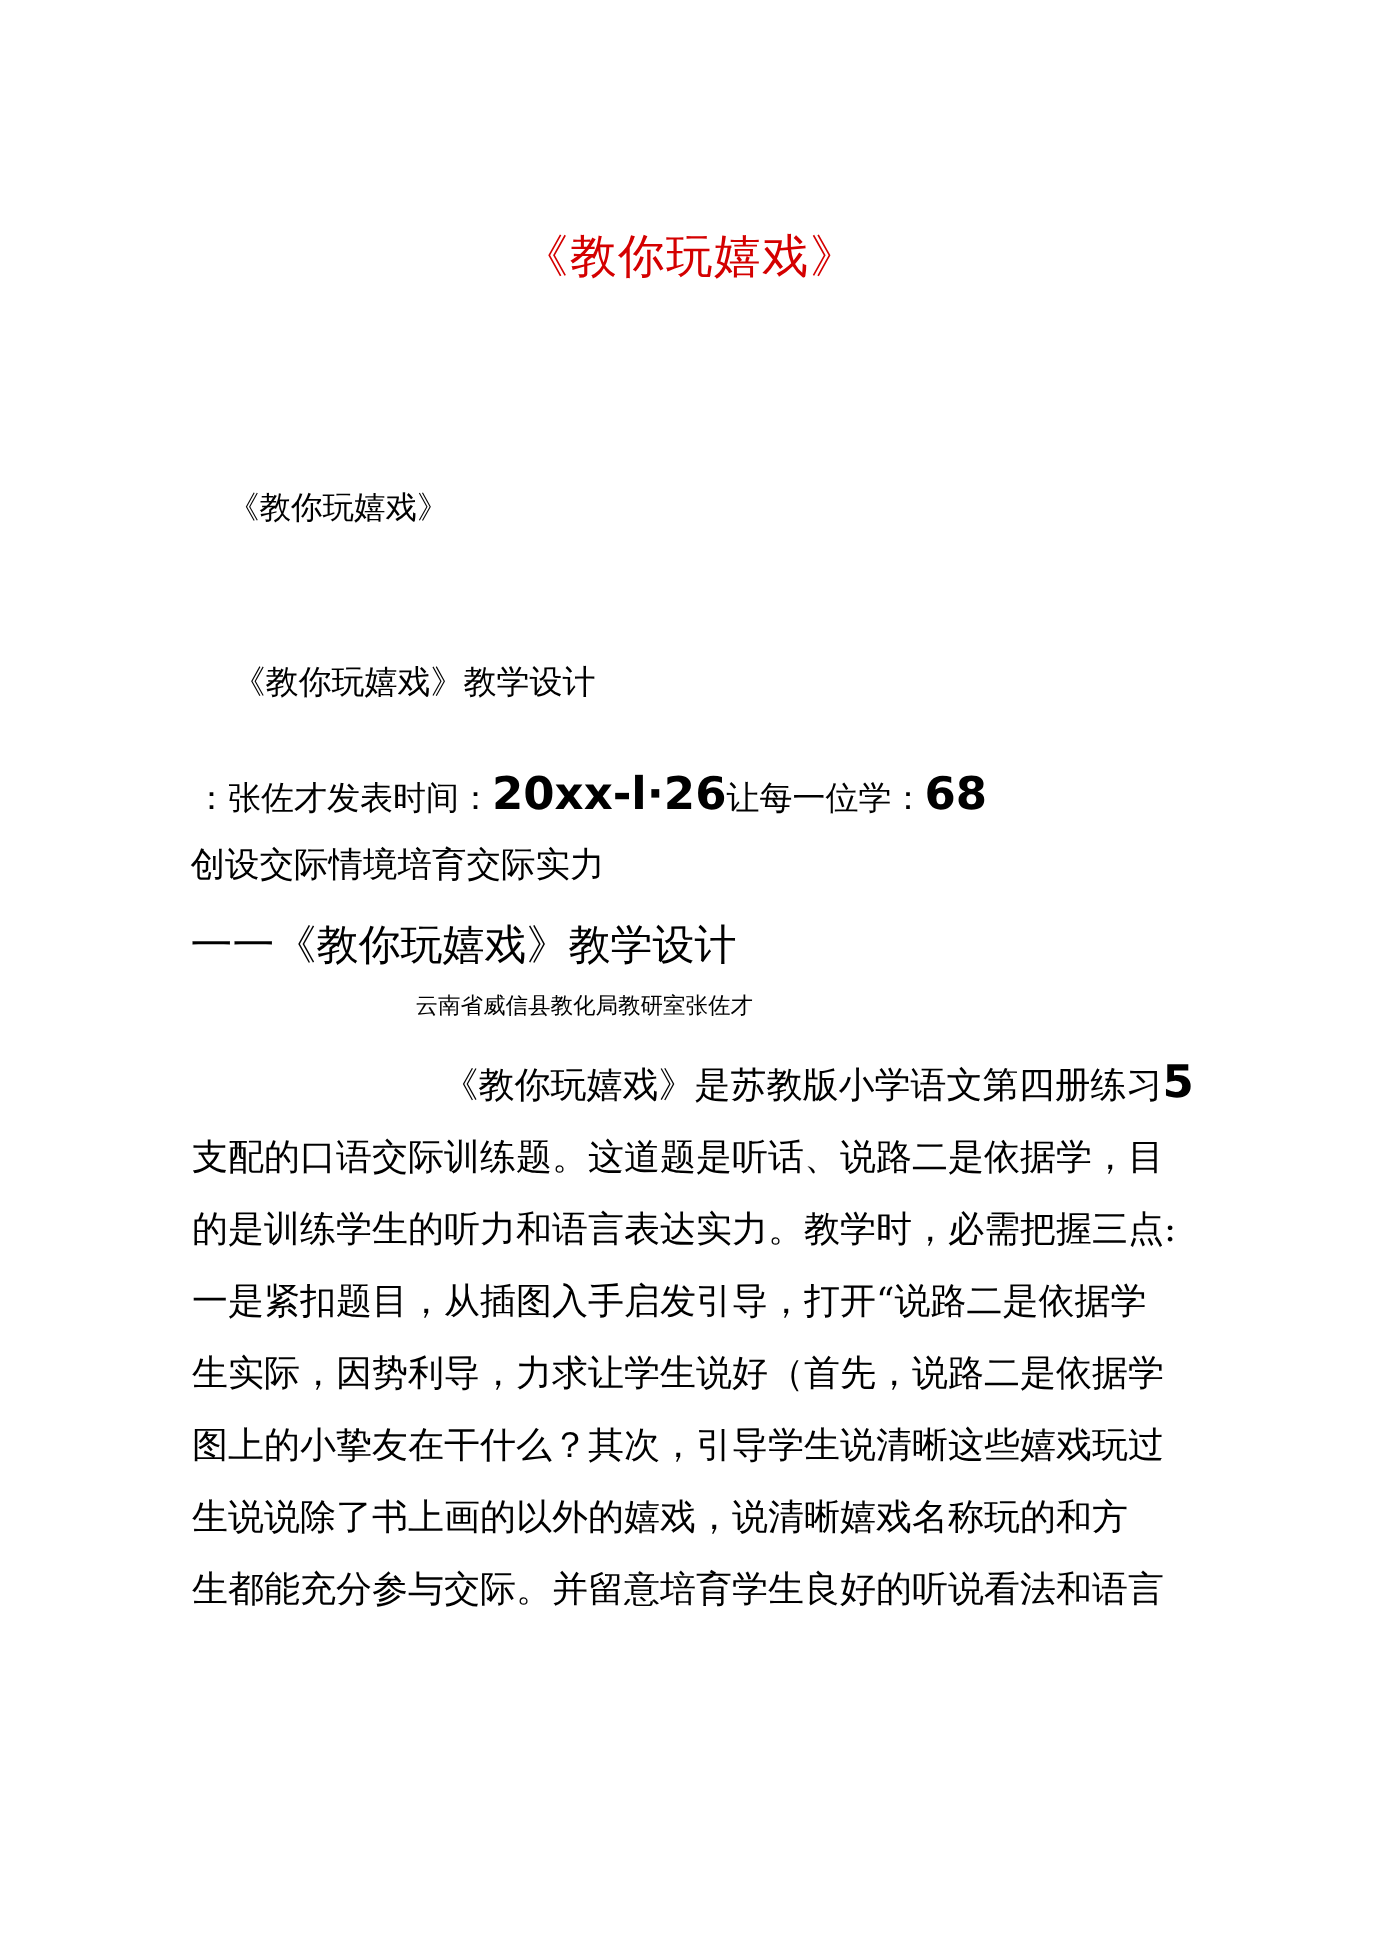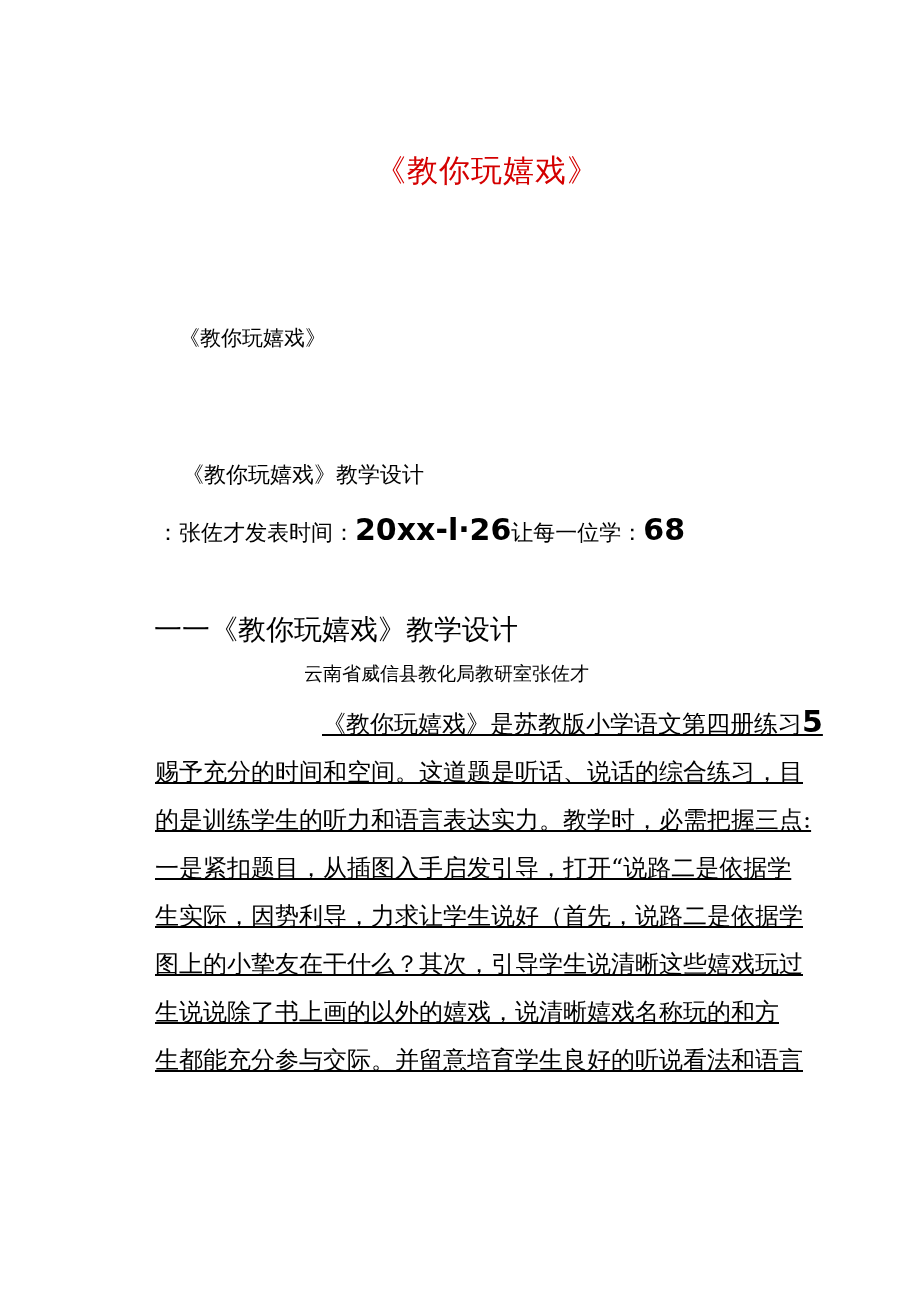--- a/index.html
+++ b/index.html
@@ -8,21 +8,20 @@
     background: #ffffff;
   }
   .page {
     position: relative;
     width: 800px;
     height: 1301px;
     background: #ffffff;
     overflow: hidden;
     font-family: "DejaVu Serif", "Liberation Serif", serif;
     color: #000000;
-    margin-left: 27px;
   }
   .doc-title {
     position: absolute;
     top: 150px;
     left: 0;
     width: 920px;
     text-align: center;
     font-size: 31px;
     letter-spacing: 1px;
     color: #d40000;
@@ -30,21 +29,21 @@
   .block {
     position: absolute;
     white-space: nowrap;
   }
   .b-subtitle {
     top: 324px;
     left: 152px;
     font-size: 21px;
   }
   .b-design {
-    top: 460px;
+    top: 440px;
     left: 155px;
     font-size: 22px;
   }
   .b-meta {
     top: 512px;
     left: 130px;
     font-size: 22px;
   }
   .b-theme {
     top: 561px;
@@ -52,64 +51,64 @@
     font-size: 23px;
   }
   .b-subtheme {
     top: 611px;
     left: 127px;
     font-size: 28px;
   }
   .b-author {
     top: 661px;
     left: 277px;
-    font-size: 19px;
+    font-size: 15px;
   }
   .num-bold {
     font-family: "DejaVu Sans", "Liberation Sans", sans-serif;
     font-weight: bold;
     font-size: 30px;
   }
   .para {
     position: absolute;
     top: 698px;
     left: 128px;
     width: 672px;
     font-size: 24px;
     line-height: 48px;
   }
   .para-line {
     white-space: nowrap;
-    text-decoration: underline;
   }
   .para-line.first {
     padding-left: 167px;
   }
 </style>
 </head>
 <body>
 
 <div class="page">
 
   <div class="doc-title" style="color: rgb(212, 0, 0);">《教你玩嬉戏》</div>
 
   <div class="block b-subtitle">《教你玩嬉戏》</div>
 
   <div class="block b-design">《教你玩嬉戏》教学设计</div>
 
   <div class="block b-meta"><span>：张佐才发表时间：</span><span class="num-bold">20xx-l·26</span><span>让每一位学：</span><span class="num-bold">68</span></div>
 
+  <div class="block b-theme">创设交际情境培育交际实力</div>
 
   <div class="block b-subtheme">一一《教你玩嬉戏》教学设计</div>
 
   <div class="block b-author">云南省威信县教化局教研室张佐才</div>
 
   <div class="para">
     <div class="para-line first"><span>《教你玩嬉戏》是苏教版小学语文第四册练习</span><span class="num-bold">5</span></div>
-    <div class="para-line">赐予充分的时间和空间。这道题是听话、说话的综合练习，目</div>
+    <div class="para-line">支配的口语交际训练题。这道题是听话、说路二是依据学，目</div>
     <div class="para-line">的是训练学生的听力和语言表达实力。教学时，必需把握三点:</div>
     <div class="para-line">一是紧扣题目，从插图入手启发引导，打开“说路二是依据学</div>
     <div class="para-line">生实际，因势利导，力求让学生说好（首先，说路二是依据学</div>
     <div class="para-line">图上的小挚友在干什么？其次，引导学生说清晰这些嬉戏玩过</div>
     <div class="para-line">生说说除了书上画的以外的嬉戏，说清晰嬉戏名称玩的和方</div>
     <div class="para-line">生都能充分参与交际。并留意培育学生良好的听说看法和语言</div>
   </div>
 
 </div>
 

